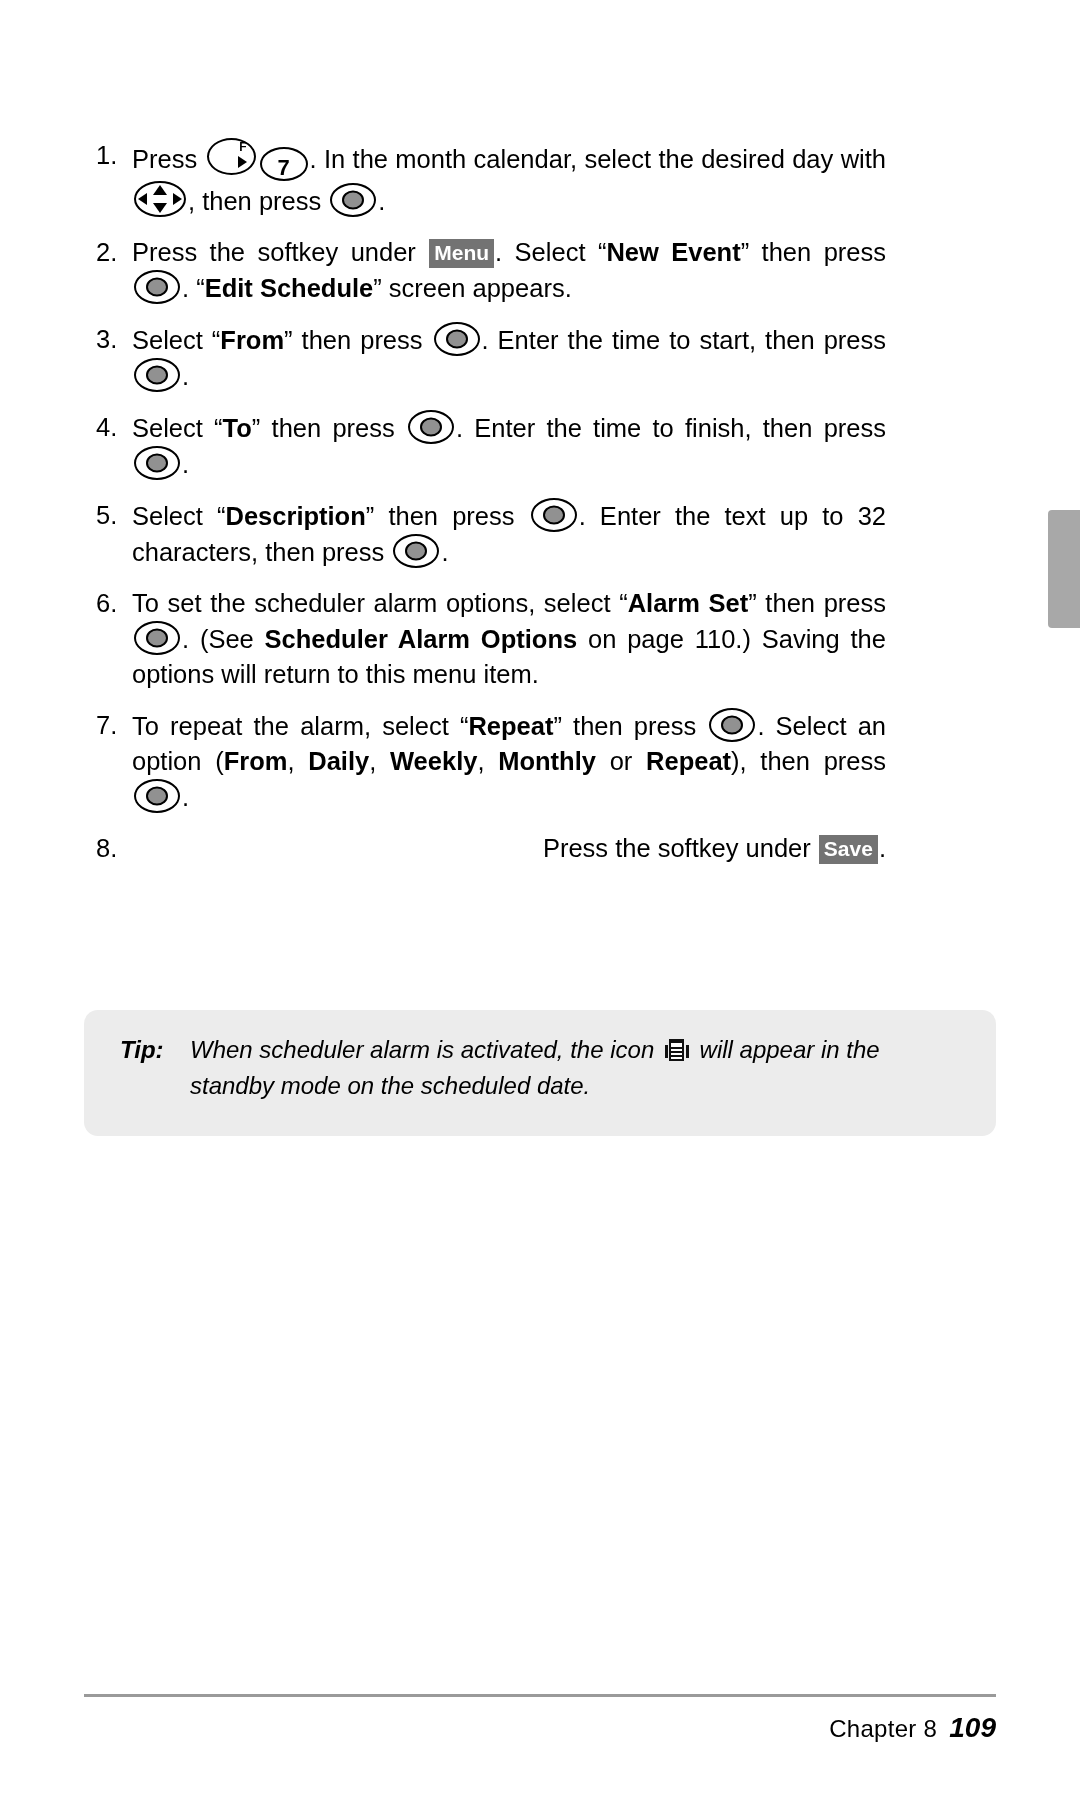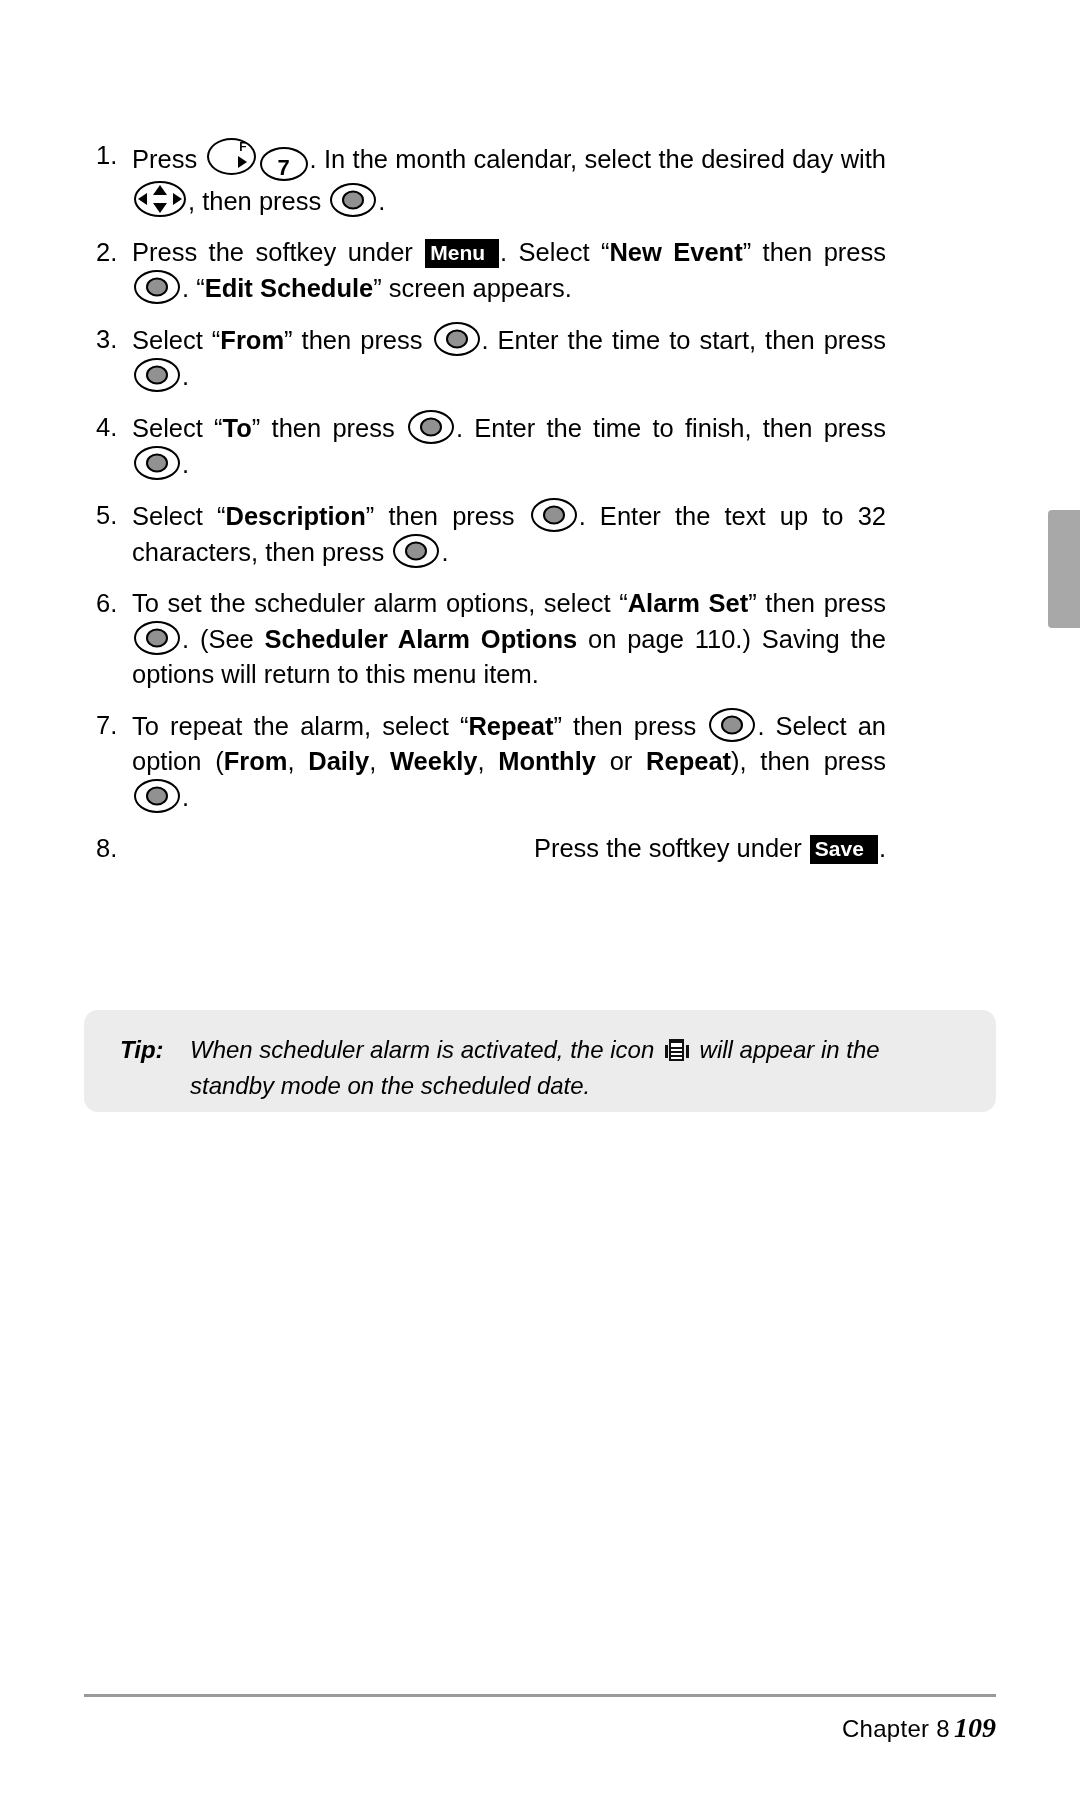--- a/index.html
+++ b/index.html
@@ -181,40 +181,40 @@
   .nav-key .ar-right {
     right: 2px; top: 50%; transform: translateY(-50%);
     border-left: 9px solid #000;
     border-top: 6px solid transparent;
     border-bottom: 6px solid transparent;
   }
 
   
   .softkey {
     display: inline-block;
-    background: #000000;
+    background: #737373;
     color: #ffffff;
     font-size: 21px;
     font-weight: bold;
     line-height: 26px;
-    padding: 1px 14px 2px 5px;
+    padding: 1px 5px 2px 5px;
     vertical-align: 1px;
     margin: 0 1px;
   }
 
   
   .tip-box {
     position: absolute;
     left: 84px;
     top: 1010px;
     width: 912px;
     box-sizing: border-box;
     background: #ececec;
     border-radius: 14px;
-    padding: 22px 26px 8px 36px;
+    padding: 22px 26px 32px 36px;
     display: flex;
     align-items: flex-start;
   }
   .tip-label {
     font-size: 24px;
     font-style: italic;
     font-weight: bold;
     line-height: 36px;
     flex: 0 0 70px;
   }
@@ -287,22 +287,21 @@
     font-size: 24px;
   }
   .footer .chapter {
     letter-spacing: 0.3px;
     text-align: right;
   }
   .footer .pagenum {
     font-size: 28px;
     font-weight: bold;
     font-style: italic;
-    margin-left: 4px;
-    font-family: Liberation Serif, serif;
+    margin-left: 12px;
   }
 </style>
 </head>
 <body>
 
 <div class="page">
 
   <div class="edge-tab"></div>
 
 

